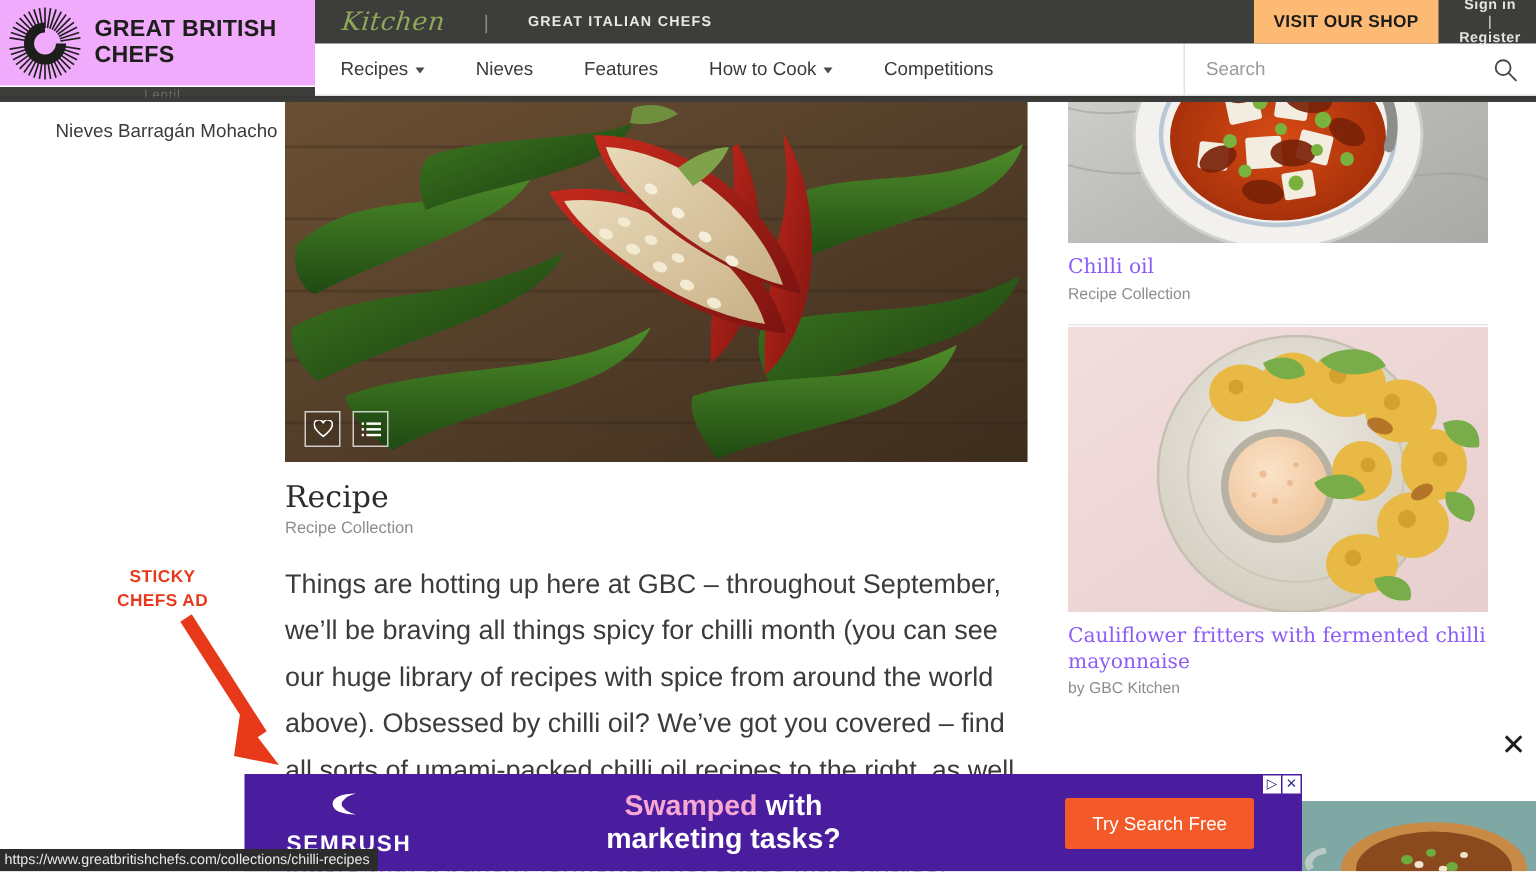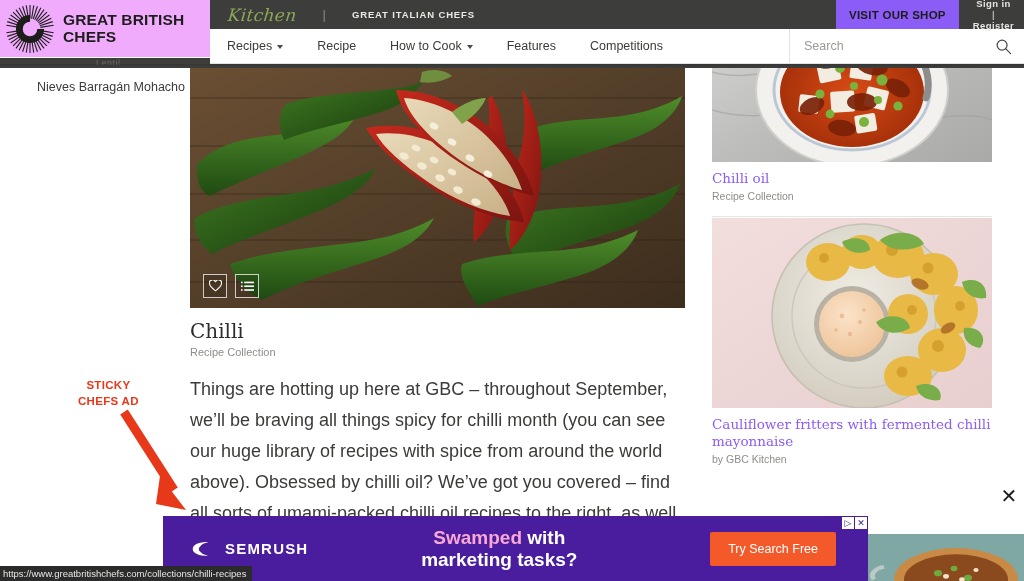--- a/index.html
+++ b/index.html
@@ -41,21 +41,21 @@
     font-weight: 300;
   }
   .gic-link {
     color: #e9e9e6; font-size: 9.5px; font-weight: bold;
     letter-spacing: 0.85px;
   }
   .topbar-right {
     margin-left: auto; display: flex; align-items: center; height: 29px;
   }
   .shop-btn {
-    background: #8b5cf6; color: #1c1c1a;
+    background: #fdba74; color: #1c1c1a;
     font-size: 11.5px; font-weight: bold; letter-spacing: 0.25px;
     height: 29px; display: flex; align-items: center;
     padding: 0 13px;
   }
   .auth-links {
     display: flex; align-items: center; padding: 0 10px 0 14px; gap: 0; flex-direction: column;
   }
   .auth-links span, .auth-links a {
     color: #e4e4e1; font-size: 9.5px; font-weight: bold; letter-spacing: .4px;
   }
@@ -202,20 +202,21 @@
   .ad-anchor {
     position: absolute; left: 163px; bottom: 0px; width: 705px; height: 65px;
     background: #4a1c9e; z-index: 55; overflow: hidden;
   }
   .ad-inner {
     position: absolute; inset: 0; display: flex; align-items: center;
   }
   .ad-logo {
     display: flex; align-items: center; gap: 8px; margin-left: 28px;
     color: #fff;
+    flex-direction: column;
   }
   .ad-logo-text {
     font-size: 15px; font-weight: bold; letter-spacing: 1.2px; color: #fff;
   }
   .ad-copy {
     flex: 1; text-align: center; line-height: 1.12; margin-left: -20px;
   }
   .ad-copy-l1 { font-size: 19px; font-weight: bold; color: #ffffff; }
   .ad-copy-l1 em { font-style: normal; color: #f9a8d4; }
   .ad-copy-l2 { font-size: 19px; font-weight: bold; color: #ffffff; }
@@ -351,21 +352,21 @@
                 <rect x="0" y="8" width="3" height="3"></rect>
                   <rect x="6" y="8" width="18" height="3"></rect>
                 <rect x="0" y="15" width="3" height="3"></rect>
                   <rect x="6" y="15" width="18" height="3"></rect>
               </g>
             </svg>
           </div>
         </div>
       </div>
 
-      <h1 class="article-title">Chilli</h1>
+      <h1 class="article-title">Recipe</h1>
       <div class="article-sub">Recipe Collection</div>
       <p class="article-body">Things are hotting up here at GBC – throughout September, we’ll be braving all things spicy for chilli month (you can see our huge library of recipes with spice from around the world above). Obsessed by chilli oil? We’ve got you covered – find all sorts of umami-packed chilli oil recipes to the right, as well as one of our favourite dishes with a kick; crispy cauliflower fritters with a punchy fermented hot sauce mayonnaise.</p>
 
       <div class="hotspots-wrap">
         <div class="hotspots-title">Hot spots</div>
       </div>
     </div>
 
     <div class="side-col">
 
@@ -589,28 +590,28 @@
       <div class="logo-text">GREAT BRITISH CHEFS</div>
     </div>
 
     <div class="navbar">
       <div class="nav-items">
         <div class="nav-item">
           <span>Recipes</span>
           <i class="caret"></i>
         </div>
         <div class="nav-item">
-          <span>Recipe</span>
+          <span>Nieves</span>
+        </div>
+        <div class="nav-item">
+          <span>Features</span>
         </div>
         <div class="nav-item">
           <span>How to Cook</span>
           <i class="caret"></i>
-        </div>
-        <div class="nav-item">
-          <span>Features</span>
         </div>
         <div class="nav-item">
           <span>Competitions</span>
         </div>
       </div>
       <div class="search-wrap">
         <input class="search-input" type="text" placeholder="Search" style="">
         <svg class="search-icon" viewBox="0 0 24 24">
           <circle cx="10" cy="10" r="7" fill="none" stroke="#4a4a48" stroke-width="1.8"></circle>
           <line x1="15" y1="15" x2="22" y2="22" stroke="#4a4a48" stroke-width="1.8" stroke-linecap="round"></line>

